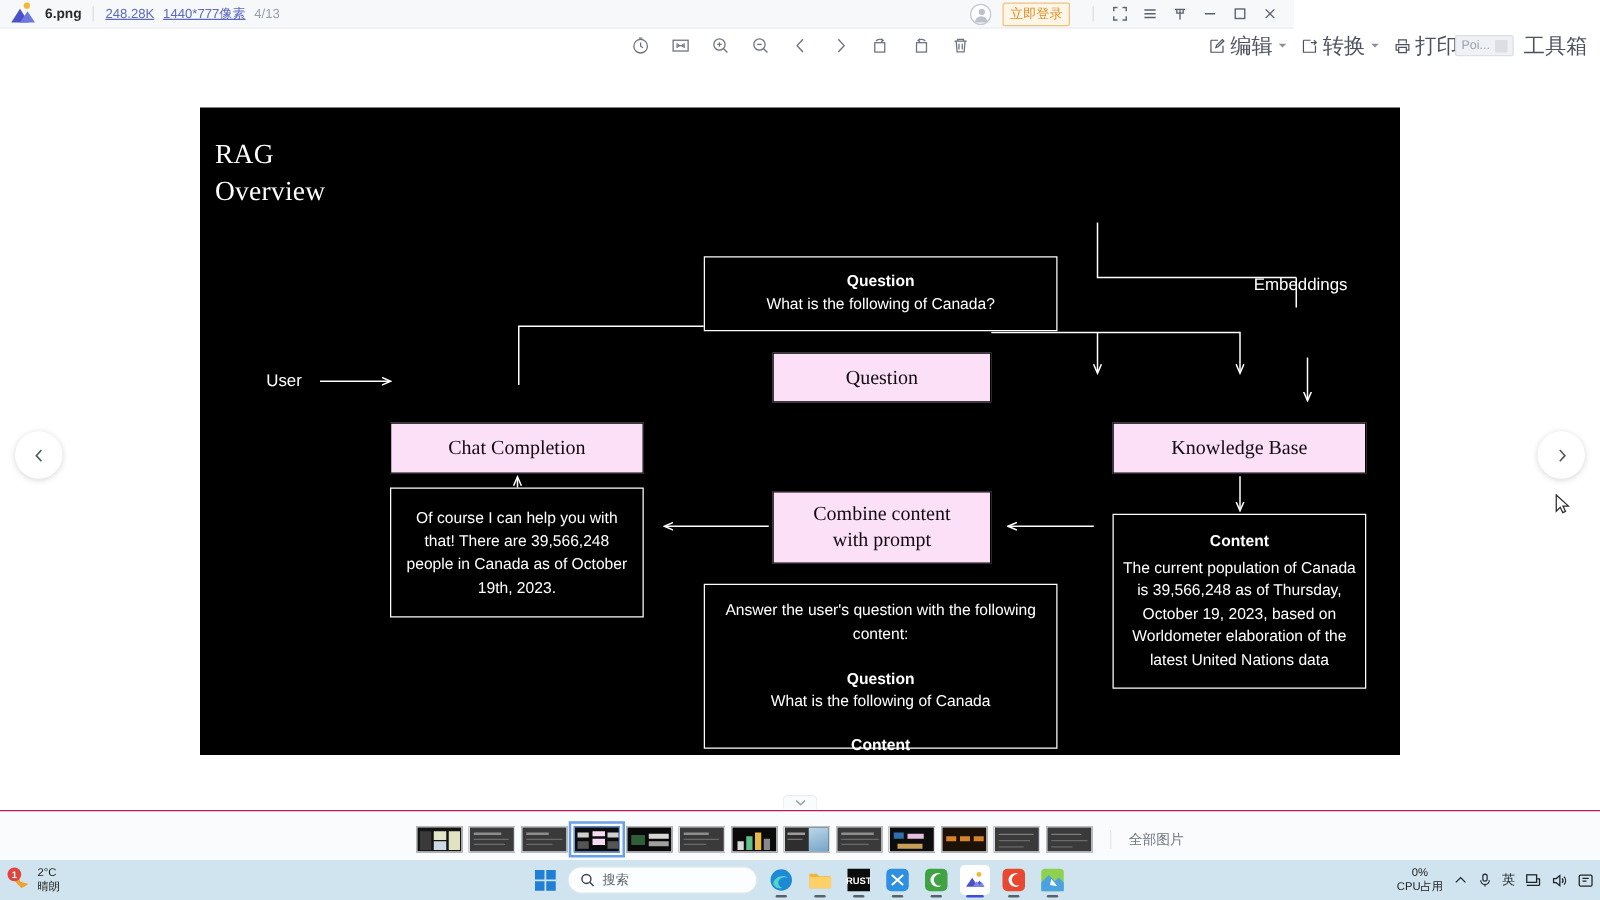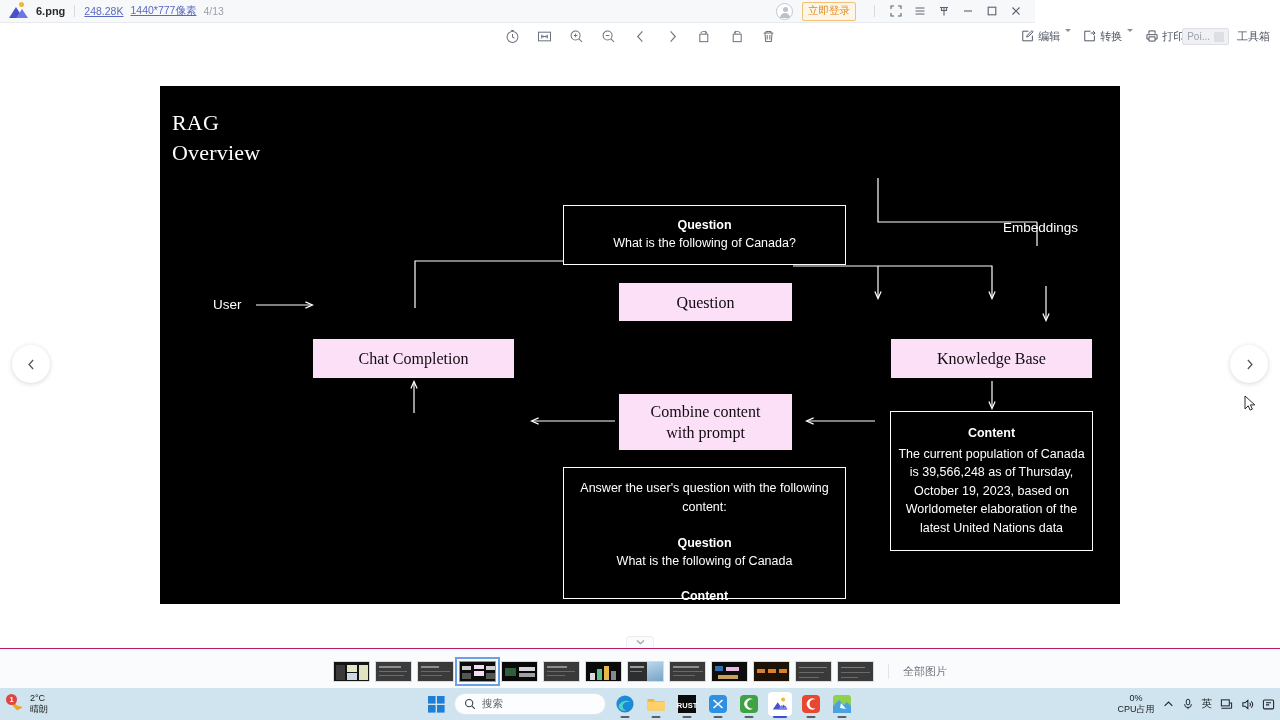--- a/index.html
+++ b/index.html
@@ -91,21 +91,21 @@
     display: flex; align-items: center; gap: 12px;
   }
   .tool-ic {
     width: 20px; height: 20px; display: flex; align-items: center;
     justify-content: center; cursor: pointer; color: #6d7380;
   }
   .tool-right {
     position: absolute; right: 6px; display: flex; align-items: center; gap: 4px;
   }
   .tr-item {
-    display: flex; gap: 3px; font-size: 11px;
+    display: flex; align-items: center; gap: 3px; font-size: 17px;
     color: #4d5260; cursor: pointer; padding: 2px 4px;
   }
   .caret-d {
     width: 0; height: 0; border-left: 3px solid transparent;
     border-right: 3px solid transparent; border-top: 3.5px solid #8b909c;
     margin-left: 2px;
   }
   .print-tip {
     background: #f0f1f4; border: 1px solid #dcdee4; border-radius: 2px;
     font-size: 10px; color: #9ba0ab; padding: 2px 4px; display:flex; align-items:center;
@@ -460,20 +460,23 @@
     <div class="pbox abs" style="left:730px;top:252px;width:203px;height:41px;">Knowledge Base</div>
 
     <div class="pbox abs" style="left:152px;top:252px;width:203px;height:41px;">Chat Completion</div>
 
     <div class="pbox abs" style="left:458px;top:307px;width:175px;height:58px;
          flex-direction:column;">
       <div>Combine content</div>
       <div>with prompt</div>
     </div>
 
+    <div class="dbox abs" style="left:152px;top:304px;width:203px;height:104px;padding:0 8px;">
+      <div class="bd">Of course I can help you with that! There are 39,566,248 people in Canada as of October 19th, 2023.</div>
+    </div>
 
     <div class="dbox abs" style="left:730px;top:325px;width:203px;height:140px;padding:0 7px;">
       <div class="hd" style="margin-bottom:3px;">Content</div>
       <div class="bd">The current population of Canada is 39,566,248 as of Thursday, October 19, 2023, based on Worldometer elaboration of the latest United Nations data</div>
     </div>
 
     <div class="dbox abs" style="left:403px;top:381px;width:283px;height:132px;
          padding:0 10px; justify-content:flex-start; padding-top:11px;">
       <div class="bd">Answer the user's question with the following content:</div>
       <div class="hd" style="margin-top:19px;">Question</div>

